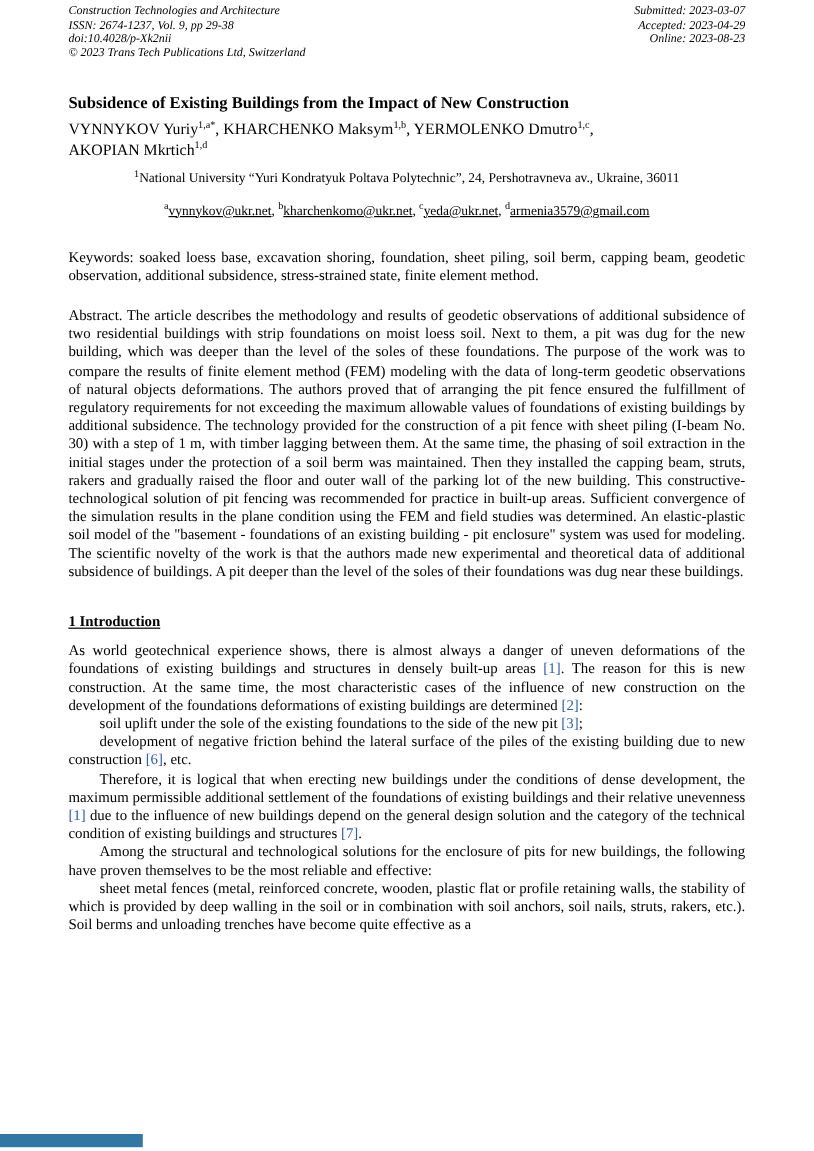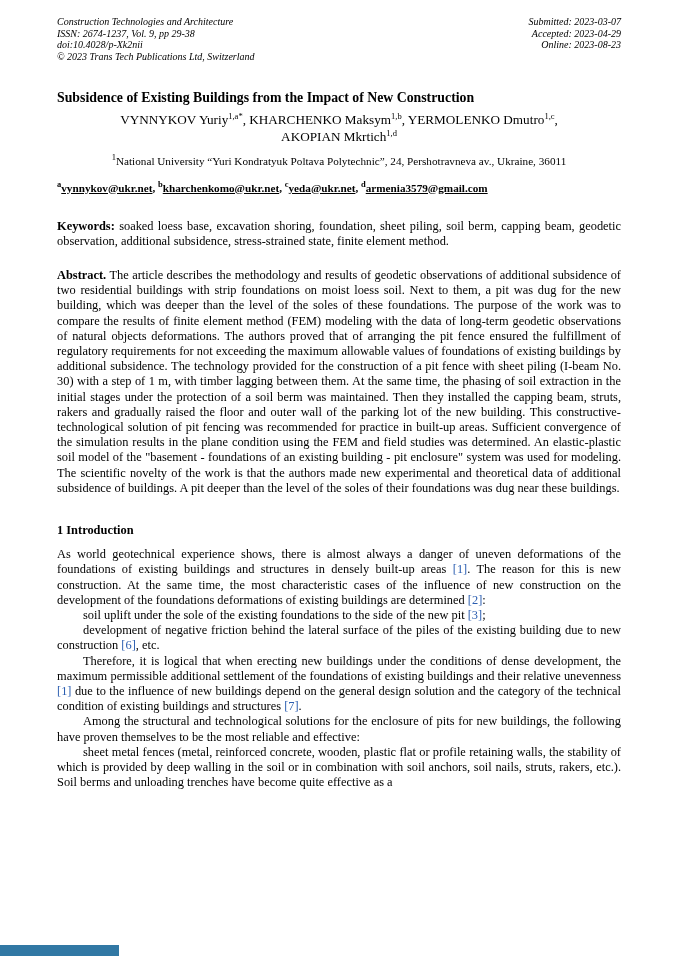--- a/index.html
+++ b/index.html
@@ -12,21 +12,21 @@
     height: 959px;
     position: relative;
     overflow: hidden;
     font-family: "Liberation Serif", "DejaVu Serif", serif;
     color: #000000;
   }
   .page {
     box-sizing: border-box;
     width: 678px;
     height: 959px;
-    padding: 16px 57px 0 57px;
+    padding: 4px 57px 0 57px;
   }
   
   .hdr {
     display: flex;
     justify-content: space-between;
     font-style: italic;
     font-size: 10px;
     line-height: 11.5px;
   }
   .hdr-left { text-align: left; }
@@ -34,58 +34,58 @@
   
   .title {
     margin-top: 27px;
     text-align: left;
     font-weight: bold;
     font-size: 13.8px;
     line-height: 17px;
   }
   .authors {
     margin-top: 5px;
-    text-align: center;
+    text-align: left;
     font-size: 13.2px;
     line-height: 17px;
   }
   .authors sup, .affiliation sup, .emails sup {
     font-size: 8.5px;
     line-height: 0;
   }
   .affiliation {
     margin-top: 9px;
     text-align: center;
     font-size: 11.2px;
     line-height: 14.5px;
     padding: 0 30px;
   }
   .emails {
     margin-top: 12px;
-    text-align: left;
+    text-align: center;
     font-size: 11.2px;
     line-height: 14px;
-    font-weight: bold;
   }
   .emails .email-text { text-decoration: underline; }
   
   .kw, .abs, .para {
     font-size: 12.4px;
     line-height: 15.2px;
     text-align: justify;
   }
   .kw { margin-top: 24px; }
   .abs { margin-top: 19px; }
-  .lead { font-weight: bold; }
+  .lead { font-weight: normal; }
   .section-heading {
     margin-top: 27px;
     margin-bottom: 9px;
     font-weight: bold;
     font-size: 12.4px;
     line-height: 15.2px;
+    text-decoration: underline;
   }
   .para { margin: 0; }
   .para.indent { text-indent: 26px; }
   .cite { color: #2a5db0; }
   
   .footer-bar {
     position: absolute;
     left: 0;
     bottom: 3px;
     width: 119px;

